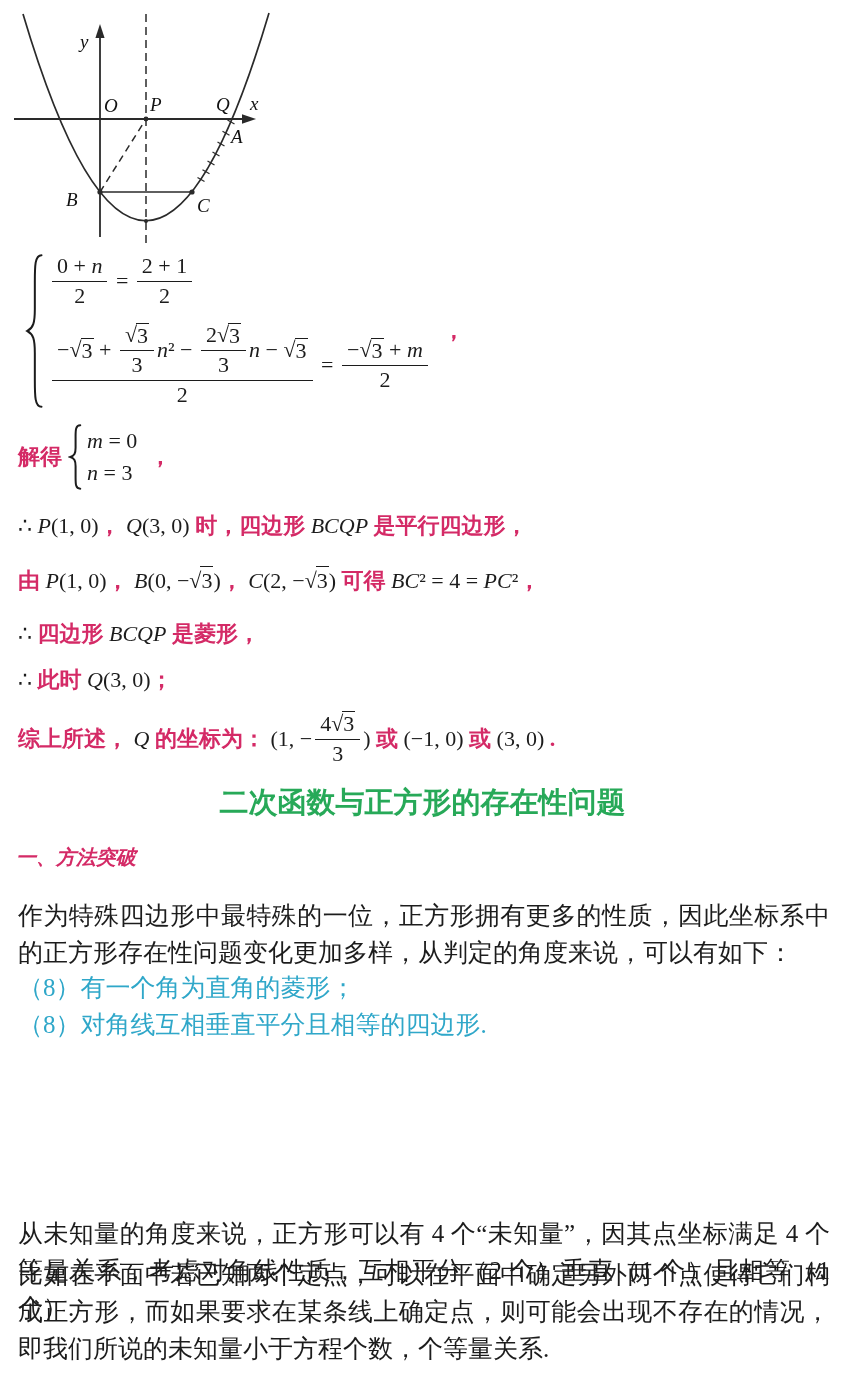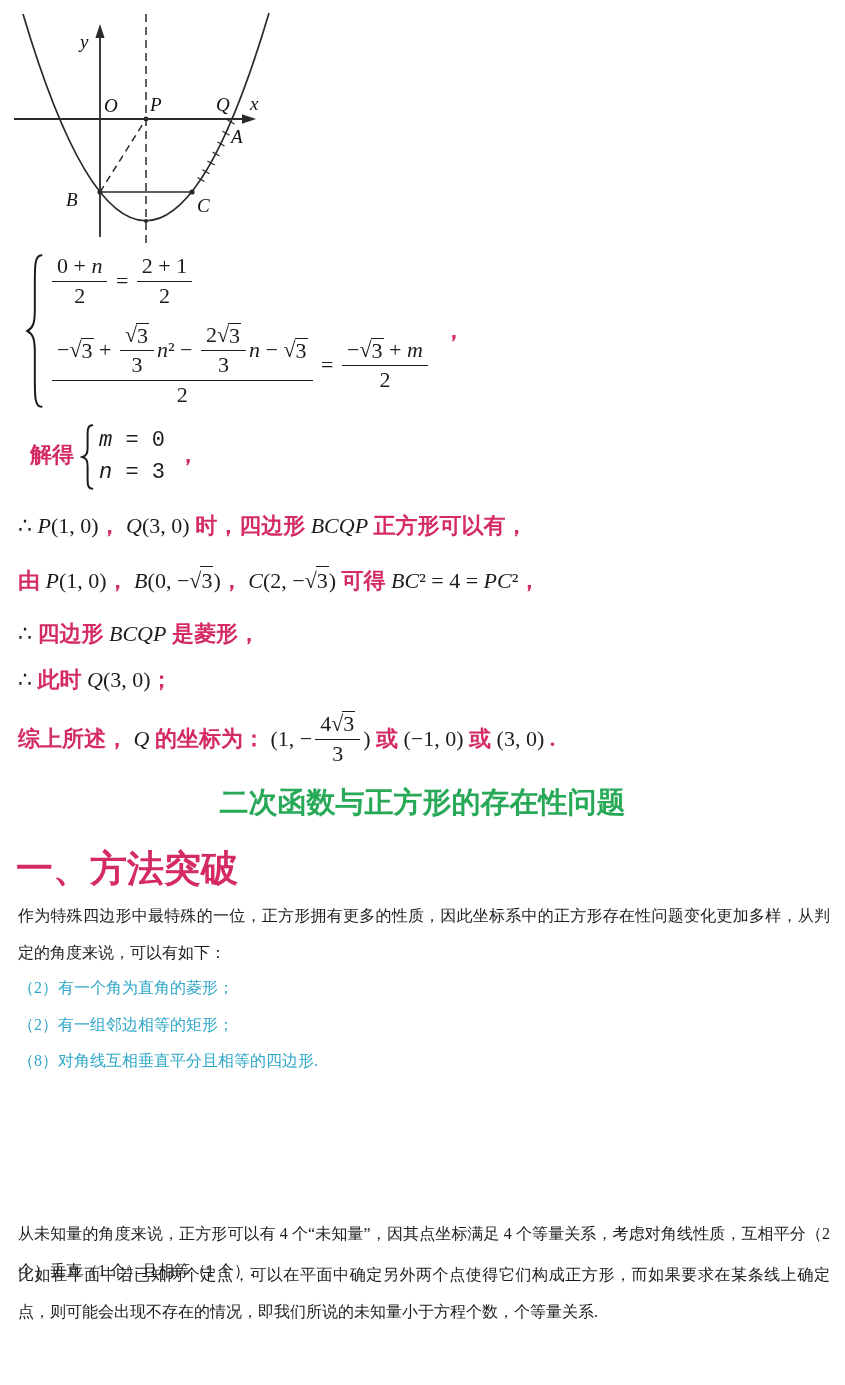--- a/index.html
+++ b/index.html
@@ -31,23 +31,23 @@
   .frac .num{display:inline-flex;align-items:center;justify-content:center;border-bottom:1.6px solid currentColor;padding:0 5px 2px;}
   .frac .den{display:inline-flex;align-items:center;justify-content:center;padding:2px 5px 0;}
   .sys{display:inline-flex;align-items:center;margin-left:6px;}
   .bracesvg{margin-right:5px;flex:none;}
   .sysbody{display:inline-flex;flex-direction:column;}
   .sysrow{display:flex;align-items:center;}
   .suffix{margin-left:12px;}
   
   .sec-title{position:absolute;left:0;width:845px;text-align:center;
     font-size:29px;font-weight:700;color:var(--green);}
-  .sec-head{position:absolute;left:16px;font-size:37px;font-weight:700;color:var(--mag);}
+  .sec-head{position:absolute;left:16px;font-size:20px;font-weight:700;color:var(--mag);font-style:italic;}
   
-  .para{position:absolute;left:18px;width:812px;font-size:16px;line-height:37px;
+  .para{position:absolute;left:18px;width:812px;font-size:25px;line-height:37px;
     color:var(--ink);text-align:justify;text-align-last:left;}
   .items{line-height:36.5px;}
   .cyan{color:var(--cyan);}
 </style>
 </head>
 <body>
 
 <svg class="fig" width="300" height="255" viewBox="0 0 300 255">
 
   <line x1="14" y1="119" x2="246" y2="119" stroke="#2a2a2a" stroke-width="1.8"></line>
@@ -92,42 +92,41 @@
 <div class="mline" style="top:252px;left:18px;">
   <span class="sys">
     <svg class="bracesvg" width="20" height="158" viewBox="0 0 24 100" preserveAspectRatio="none">
       <path d="M21 2 C13 2 13 9 13 19 L13 36 C13 45 11 48 4 50 C11 52 13 55 13 64 L13 81 C13 91 13 98 21 98" fill="none" stroke="#1c1c1c" stroke-width="2" vector-effect="non-scaling-stroke" stroke-linecap="round"></path>
     </svg>
     <span class="sysbody" style="gap:14px;"><div class="sysrow"><span class="frac"><span class="num"><span class="mt">0 + </span><span class="mi">n</span></span><span class="den">2</span></span><span class="mt"> = </span><span class="frac"><span class="num"><span class="mt">2 + 1</span></span><span class="den">2</span></span></div><div class="sysrow"><span class="frac"><span class="num"><span class="mt">−</span><span class="rs">√</span><span class="sq">3</span><span class="mt"> + </span><span class="frac"><span class="num"><span class="rs">√</span><span class="sq">3</span></span><span class="den">3</span></span><span class="mi">n</span><span class="mt">² − </span><span class="frac"><span class="num"><span class="mt">2</span><span class="rs">√</span><span class="sq">3</span></span><span class="den">3</span></span><span class="mi">n</span><span class="mt"> − </span><span class="rs">√</span><span class="sq">3</span></span><span class="den">2</span></span><span class="mt"> = </span><span class="frac"><span class="num"><span class="mt">−</span><span class="rs">√</span><span class="sq">3</span><span class="mt"> + </span><span class="mi">m</span></span><span class="den">2</span></span></div></span>
   </span>
   <span class="suffix"><span class="mg">，</span></span>
 </div>
 
-<div class="mline" style="top:424px;left:30px;font-family:Liberation Mono, monospace;">
+<div class="mline" style="top:424px;left:18px;">
   <span><span class="mg">解得</span></span>
   <span class="sys">
     <svg class="bracesvg" width="14" height="66" viewBox="0 0 24 100" preserveAspectRatio="none">
       <path d="M21 2 C13 2 13 9 13 19 L13 36 C13 45 11 48 4 50 C11 52 13 55 13 64 L13 81 C13 91 13 98 21 98" fill="none" stroke="#1c1c1c" stroke-width="2" vector-effect="non-scaling-stroke" stroke-linecap="round"></path>
     </svg>
     <span class="sysbody" style="gap:3px;"><div class="sysrow"><span class="mi">m</span><span class="mt"> = 0</span></div><div class="sysrow"><span class="mi">n</span><span class="mt"> = 3</span></div></span>
   </span>
   <span class="suffix"><span class="mg">，</span></span>
 </div>
 
-<div class="mline" style="top:512px;left:18px;"><span class="mt">∴ </span><span class="mi">P</span><span class="mt">(1, 0)</span><span class="mg">， </span><span class="mi">Q</span><span class="mt">(3, 0) </span><span class="mg">时，四边形 </span><span class="mi">BCQP</span><span class="mg"> 正方形可以有，</span></div>
+<div class="mline" style="top:512px;left:18px;"><span class="mt">∴ </span><span class="mi">P</span><span class="mt">(1, 0)</span><span class="mg">， </span><span class="mi">Q</span><span class="mt">(3, 0) </span><span class="mg">时，四边形 </span><span class="mi">BCQP</span><span class="mg"> 是平行四边形，</span></div>
 <div class="mline" style="top:566px;left:18px;"><span class="mg">由 </span><span class="mi">P</span><span class="mt">(1, 0)</span><span class="mg">， </span><span class="mi">B</span><span class="mt">(0, −</span><span class="rs">√</span><span class="sq">3</span><span class="mt">)</span><span class="mg">， </span><span class="mi">C</span><span class="mt">(2, −</span><span class="rs">√</span><span class="sq">3</span><span class="mt">) </span><span class="mg">可得 </span><span class="mi">BC</span><span class="mt">² = 4 = </span><span class="mi">PC</span><span class="mt">²</span><span class="mg">，</span></div>
 <div class="mline" style="top:620px;left:18px;"><span class="mt">∴ </span><span class="mg">四边形 </span><span class="mi">BCQP</span><span class="mg"> 是菱形，</span></div>
 <div class="mline" style="top:666px;left:18px;"><span class="mt">∴ </span><span class="mg">此时 </span><span class="mi">Q</span><span class="mt">(3, 0)</span><span class="mg">；</span></div>
 <div class="mline" style="top:702px;left:18px;height:74px;"><span class="mg">综上所述， </span><span class="mi">Q</span><span class="mg"> 的坐标为： </span><span class="mt">(1, −</span><span class="frac"><span class="num"><span class="mt">4</span><span class="rs">√</span><span class="sq">3</span></span><span class="den">3</span></span><span class="mt">) </span><span class="mg">或</span><span class="mt"> (−1, 0) </span><span class="mg">或</span><span class="mt"> (3, 0)</span><span class="mg"> .</span></div>
 
 <div class="sec-title" style="top:783px;">二次函数与正方形的存在性问题</div>
 <div class="sec-head" style="top:844px;">一、方法突破</div>
 
 <div class="para" style="top:897px;">作为特殊四边形中最特殊的一位，正方形拥有更多的性质，因此坐标系中的正方形存在性问题变化更加多样，从判定的角度来说，可以有如下：</div>
 
 <div class="para items cyan" style="top:970px;">
-  <div>（2）有一个角为直角的菱形；</div>
-  <div>（2）有一组邻边相等的矩形；</div>
+  <div>（8）有一个角为直角的菱形；</div>
   <div>（8）对角线互相垂直平分且相等的四边形.</div>
 </div>
 
 <div class="para" style="top:1215px;">从未知量的角度来说，正方形可以有 4 个“未知量”，因其点坐标满足 4 个等量关系，考虑对角线性质，互相平分（2 个）垂直（1 个）且相等（1 个）.</div>
 <div class="para" style="top:1256px;">比如在平面中若已知两个定点，可以在平面中确定另外两个点使得它们构成正方形，而如果要求在某条线上确定点，则可能会出现不存在的情况，即我们所说的未知量小于方程个数，个等量关系.</div>
 
 </body></html>

